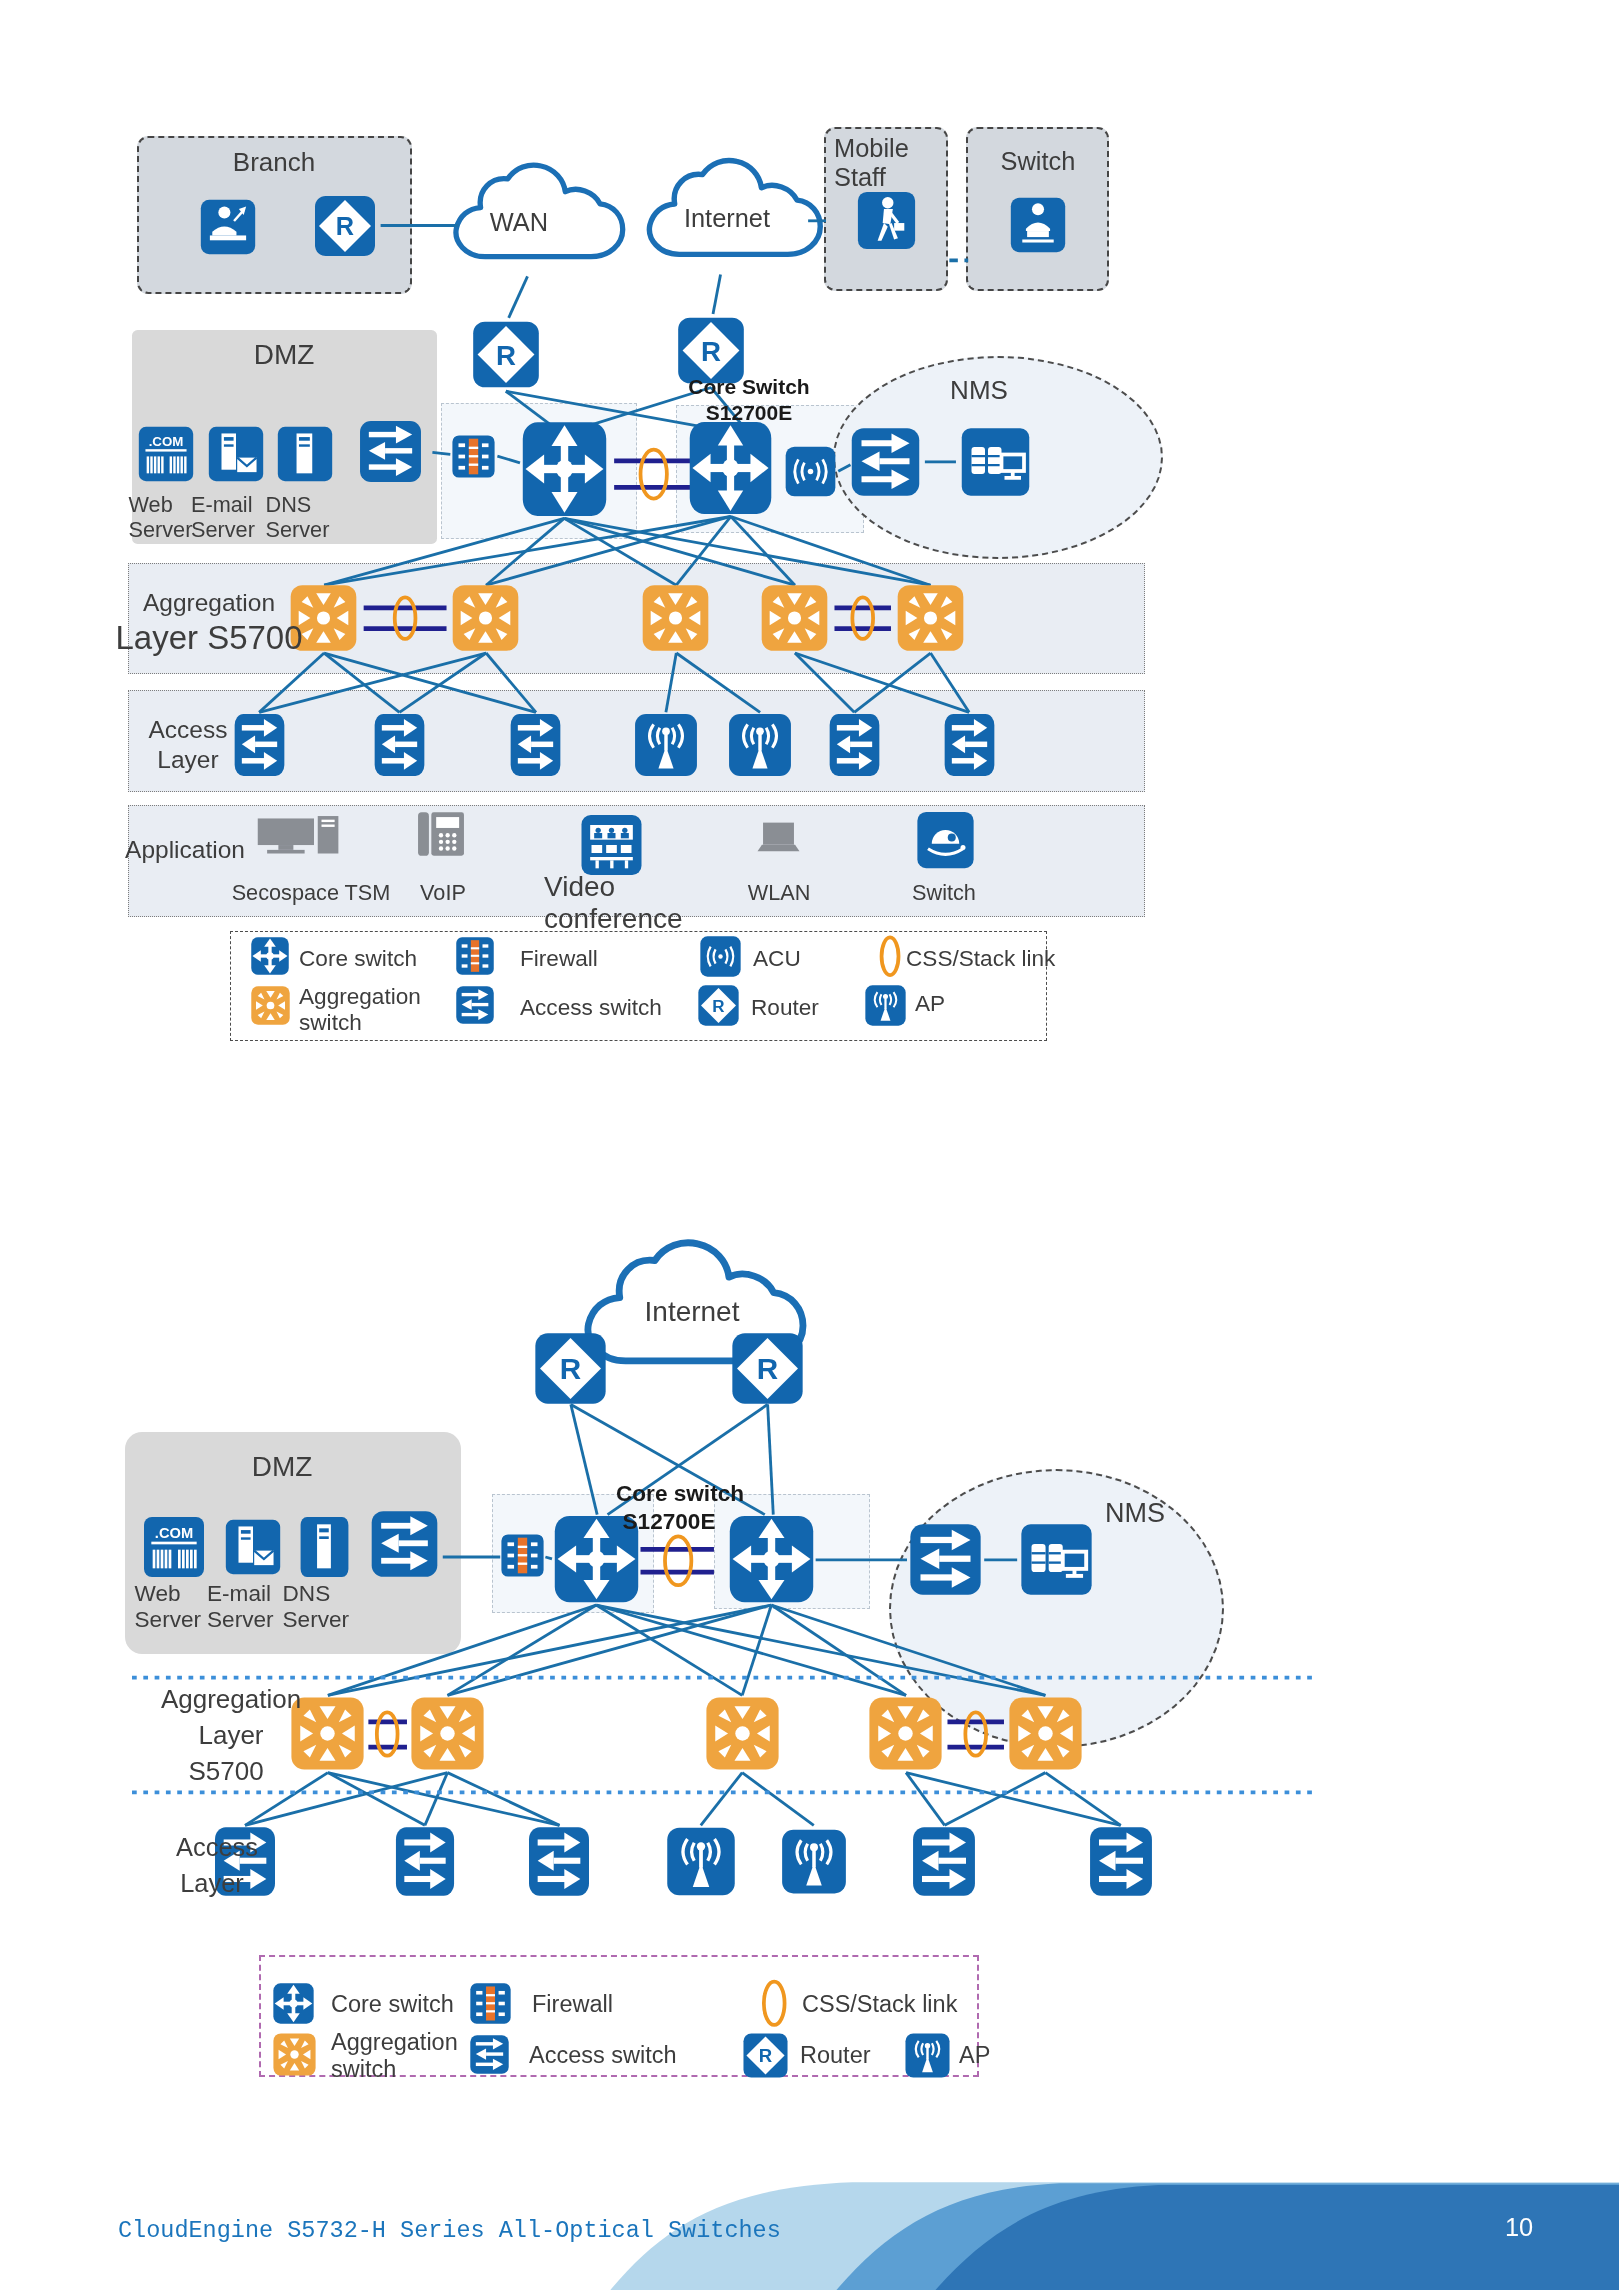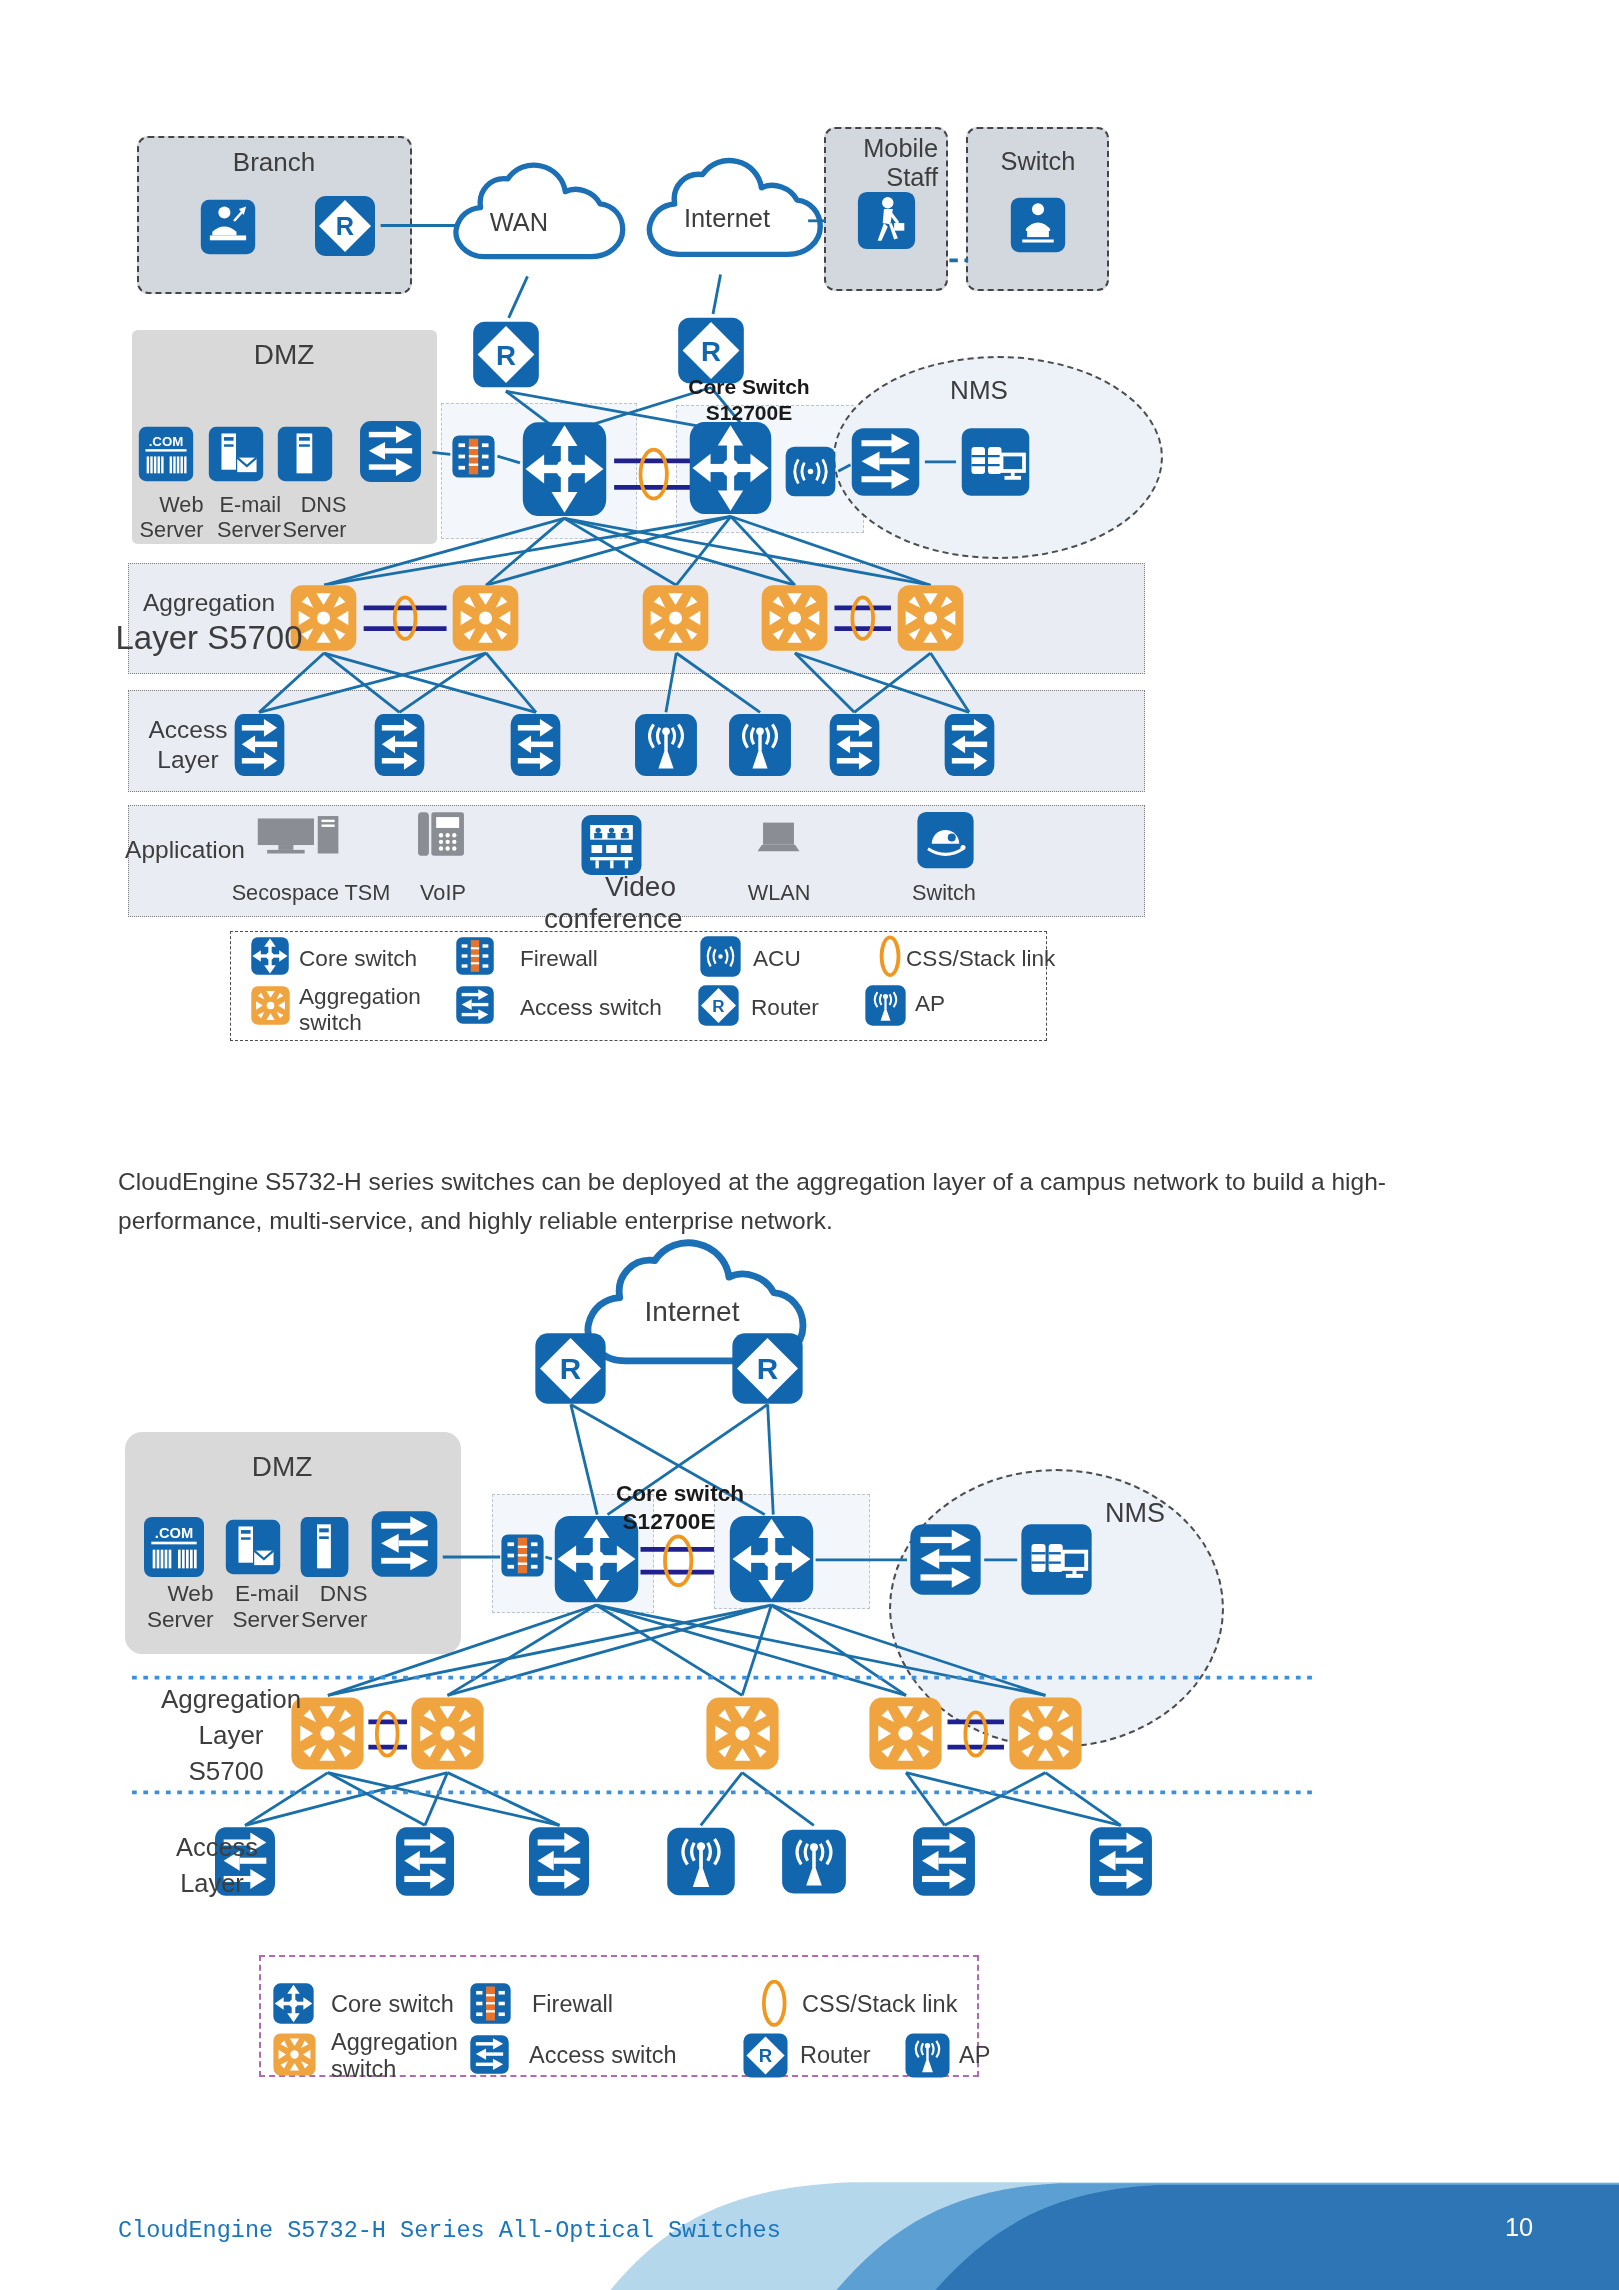--- a/index.html
+++ b/index.html
@@ -2,21 +2,21 @@
 <html style="font-size:15px"><head>
 <meta charset="utf-8">
 <style>
   html,body{margin:0;padding:0;background:#fff;}
   #page{position:relative;width:1620px;height:2291px;background:#fff;overflow:hidden;
         font-family:"Liberation Sans", sans-serif;color:#3d3d3d;margin-top:8px;}
   .ab{position:absolute;}
   .ic{position:absolute;}
   .ic svg{width:100%;height:100%;display:block;}
   .lb{position:absolute;transform:translateX(-50%);white-space:nowrap;color:#3d3d3d;}
-  .lbw{position:absolute;transform:translateX(-50%);text-align:right;line-height:1.16;color:#3d3d3d;}
+  .lbw{position:absolute;transform:translateX(-50%);text-align:left;line-height:1.16;color:#3d3d3d;}
   .ll{position:absolute;white-space:nowrap;color:#3d3d3d;}
   .llw{position:absolute;line-height:1.16;color:#3d3d3d;}
   .boxd{position:absolute;border:2.8px dashed #454545;background:#D3D8DE;border-radius:11.3px;box-sizing:border-box;}
   .band{position:absolute;border:1.9px dotted #7d7d7d;background:#E9EDF3;box-sizing:border-box;}
   .coreb{position:absolute;border:1.9px dashed #b9c4cf;background:#F3F7FB;box-sizing:border-box;}
   .nmse{position:absolute;border:2.8px dashed #4c4c4c;background:#EDF2F8;border-radius:50%;box-sizing:border-box;}
   .legend1{position:absolute;border:1.9px dashed #4c4c4c;background:#fff;box-sizing:border-box;}
   .legend2{position:absolute;border:2.8px dashed #b06ab0;background:#fff;box-sizing:border-box;}
   .dmz{position:absolute;background:#D9D9D9;box-sizing:border-box;}
   #overlay{position:absolute;left:0;top:0;pointer-events:none;}
@@ -617,21 +617,20 @@
 
   <div class="ll" style="left:299px;top:938px;font-size:22.6px;">Core switch</div>
   <div class="ll" style="left:520px;top:938px;font-size:22.6px;">Firewall</div>
   <div class="ll" style="left:753px;top:938px;font-size:22.6px;">ACU</div>
   <div class="ll" style="left:906px;top:938px;font-size:22.6px;">CSS/Stack link</div>
   <div class="llw" style="left:299px;top:976px;width:141px;font-size:22.6px;">Aggregation switch</div>
   <div class="ll" style="left:520px;top:987px;font-size:22.6px;">Access switch</div>
   <div class="ll" style="left:751px;top:987px;font-size:22.6px;">Router</div>
   <div class="ll" style="left:915px;top:983px;font-size:22.6px;">AP</div>
 
-  <div class="bodytext" style="left:118px;top:1154px;width:1403px;font-size:24.5px;line-height:1.6;">CloudEngine S5732-H  series switches can be deployed at the aggregation layer of a campus network to build a high-performance, multi-service, and highly reliable enterprise network.</div>
 
   <div class="ic" style="left:530px;top:1323px;width:81px;height:75px;">
       <svg viewBox="0 0 48 48">
         <use href="#s-router"></use>
       </svg>
     </div>
   <div class="ic" style="left:727px;top:1323px;width:81px;height:75px;">
       <svg viewBox="0 0 48 48">
         <use href="#s-router"></use>
       </svg>

